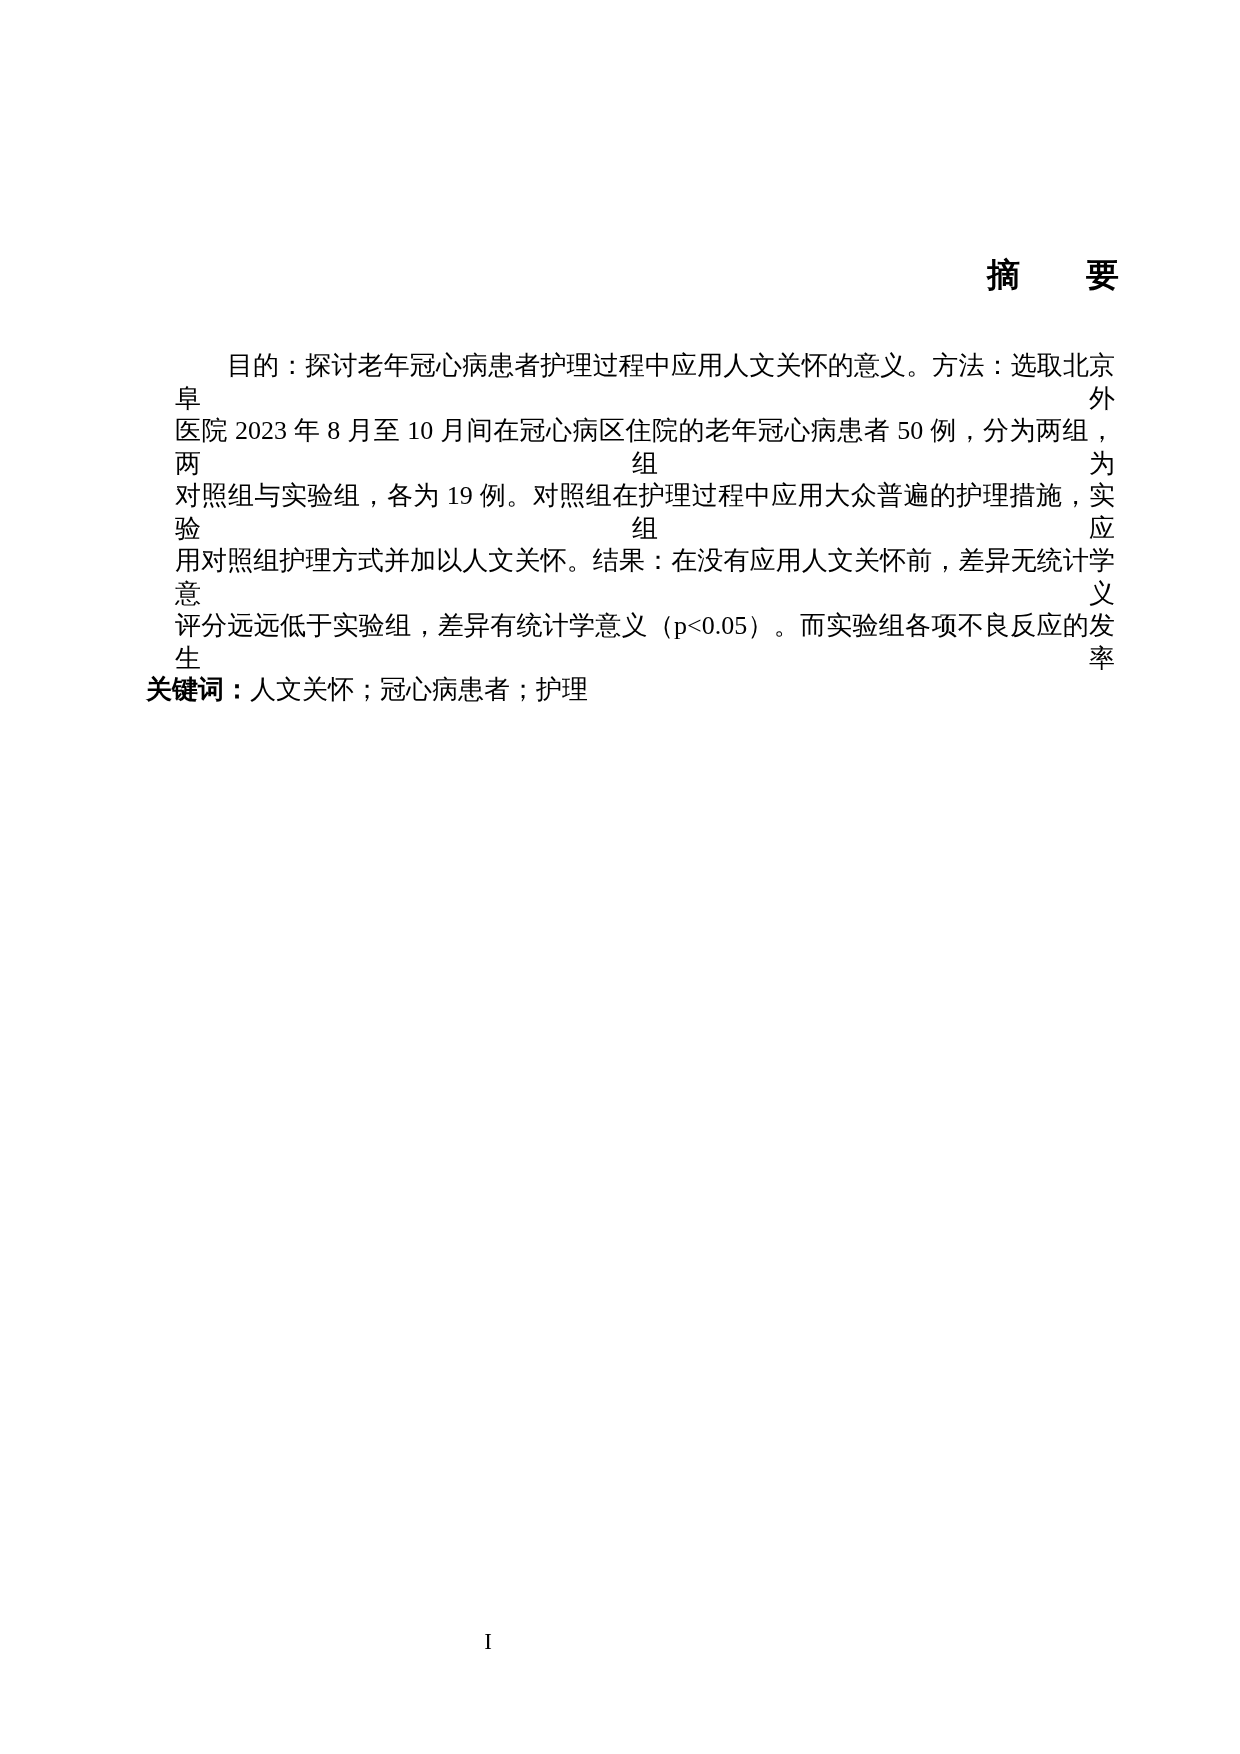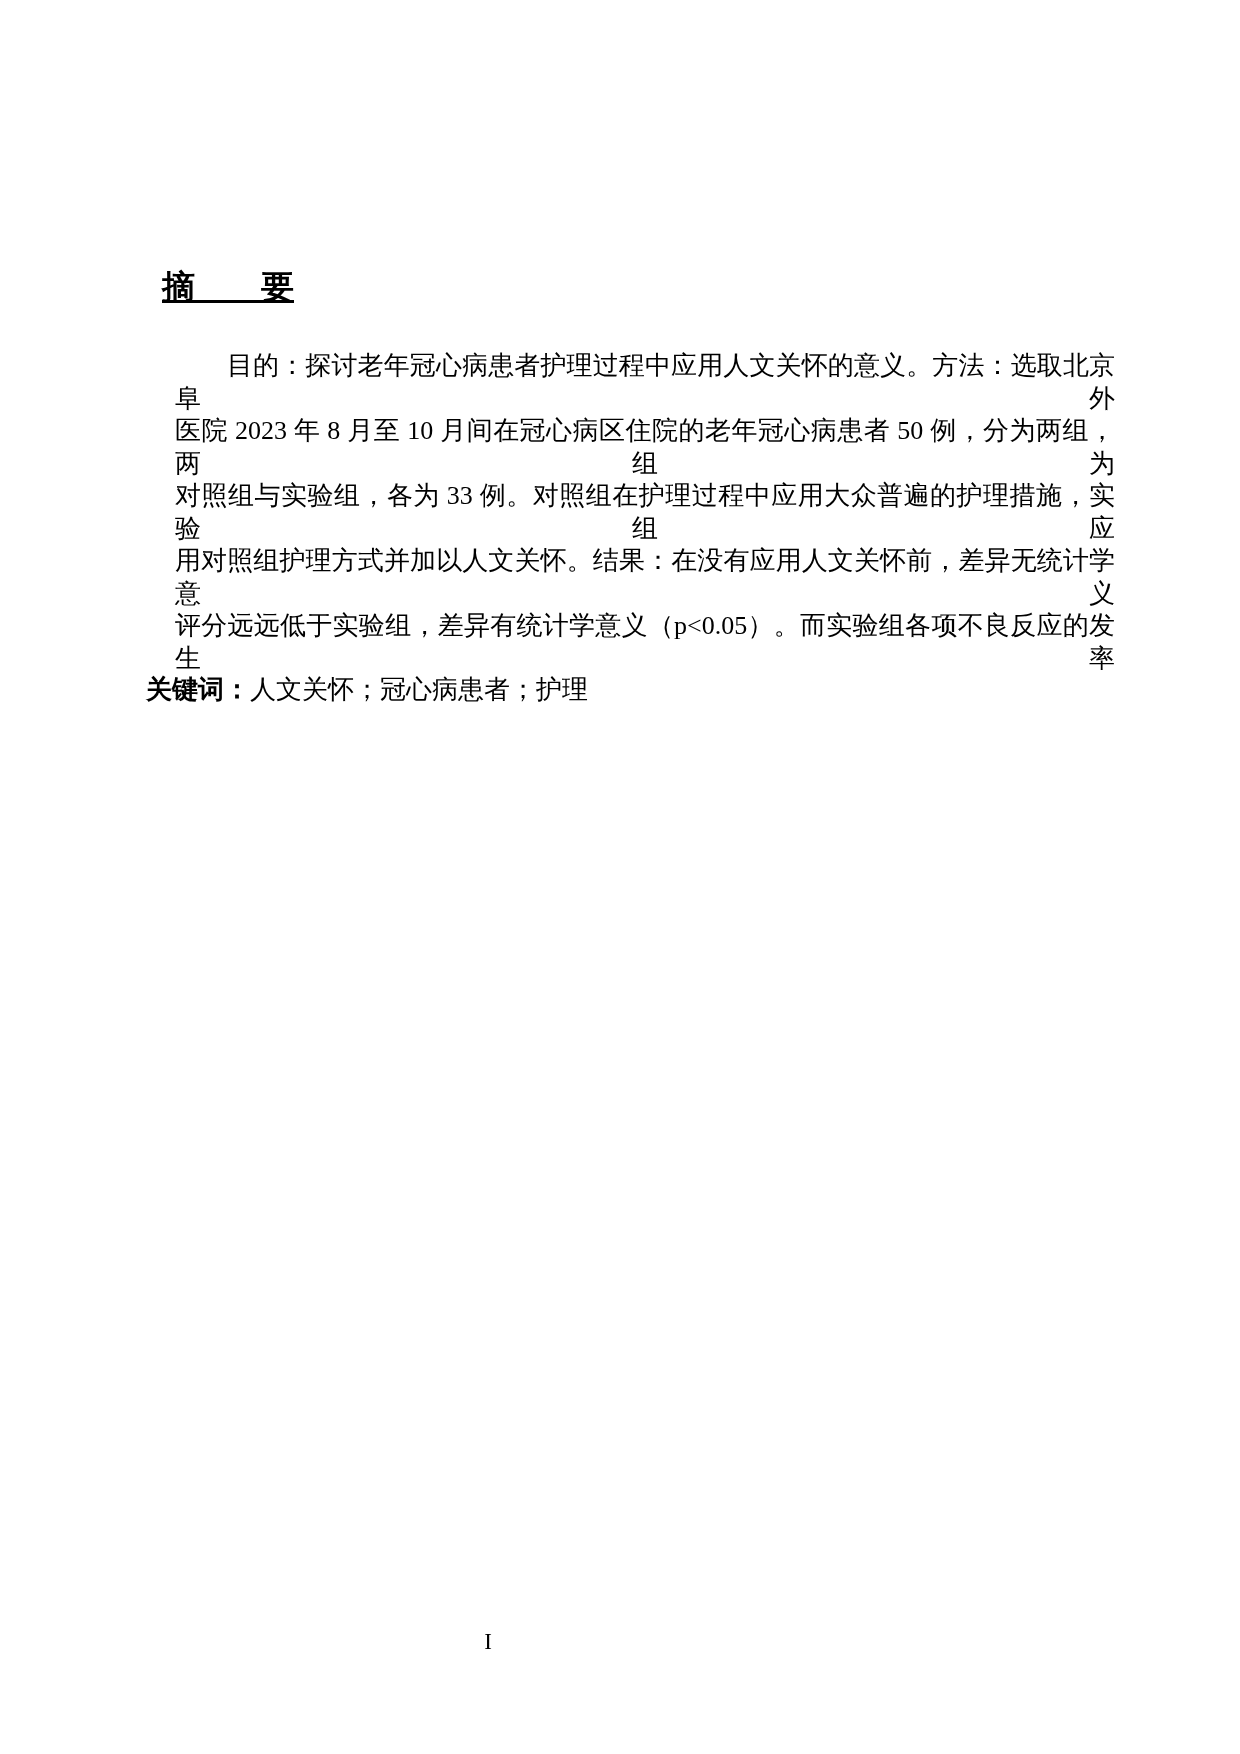--- a/index.html
+++ b/index.html
@@ -14,29 +14,28 @@
     background: #ffffff;
     color: #000000;
     font-family: "Liberation Serif", "DejaVu Serif", serif;
     overflow: hidden;
   }
   .doc-title {
     position: absolute;
     top: 251px;
     left: 146px;
     width: 969px;
-    margin: 16px;
-    text-align: left;
+    margin: 4px;
+    text-align: right;
     font-family: "Liberation Sans", "DejaVu Sans", sans-serif;
     font-weight: bold;
     font-size: 33px;
     line-height: 40px;
     letter-spacing: 0;
     white-space: pre;
-    text-decoration: underline;
   }
   .abstract {
     position: absolute;
     top: 350px;
     left: 146px;
     width: 969px;
     font-size: 26px;
     line-height: 32.5px;
   }
   .abstract .line {
@@ -76,21 +75,21 @@
 </head>
 <body>
 
 <div class="page">
 
   <h1 class="doc-title">摘　　要</h1>
 
   <div class="abstract">
     <div class="line first">目的：探讨老年冠心病患者护理过程中应用人文关怀的意义。方法：选取北京阜外</div>
     <div class="line">医院 2023 年 8 月至 10 月间在冠心病区住院的老年冠心病患者 50 例，分为两组，两组为</div>
-    <div class="line">对照组与实验组，各为 33 例。对照组在护理过程中应用大众普遍的护理措施，实验组应</div>
+    <div class="line">对照组与实验组，各为 19 例。对照组在护理过程中应用大众普遍的护理措施，实验组应</div>
     <div class="line">用对照组护理方式并加以人文关怀。结果：在没有应用人文关怀前，差异无统计学意义</div>
     <div class="line">评分远远低于实验组，差异有统计学意义（p&lt;0.05）。而实验组各项不良反应的发生率</div>
   </div>
 
   <div class="keywords">
     <span class="kw-label">关键词：</span><span>人文关怀；冠心病患者；护理</span>
   </div>
 
   <div class="page-number">I</div>
 

